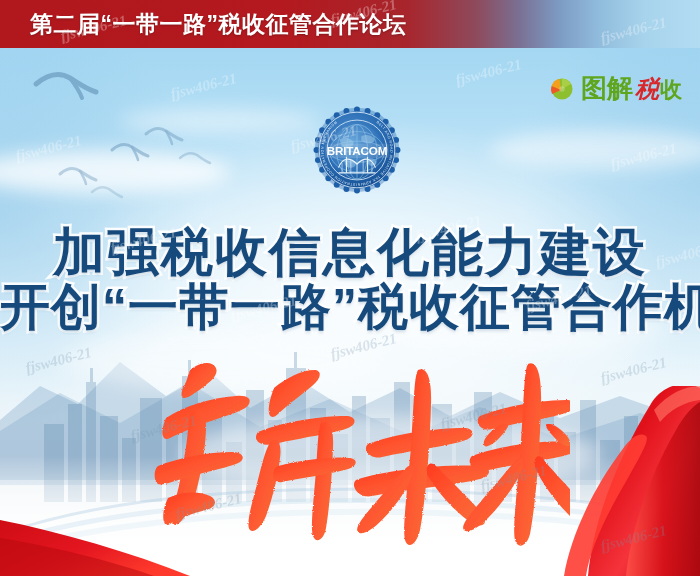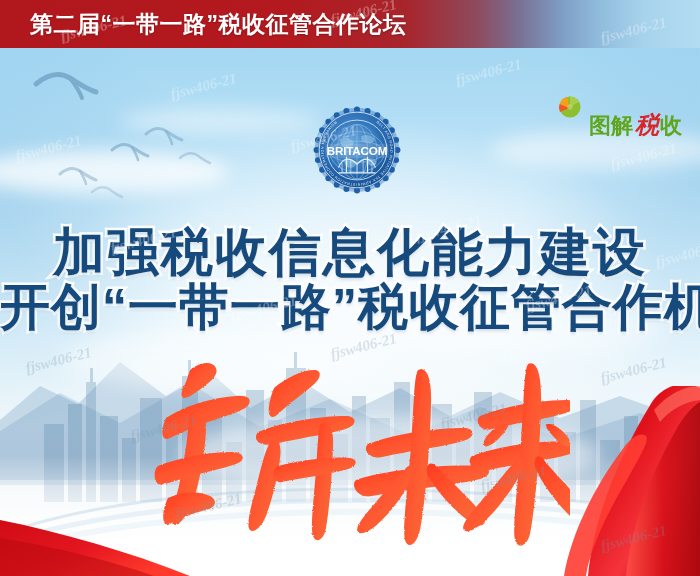--- a/index.html
+++ b/index.html
@@ -89,24 +89,23 @@
   }
 
   
   .logo{
     position:absolute;right:18px;top:76px;
     display:flex;align-items:center;gap:7px;
   }
   .logo-pie{width:24px;height:24px;flex:none;}
   .logo-text{display:flex;align-items:baseline;}
   .logo-tu{
-    font-size:22px;font-weight:700;color:#5fa61e;line-height:1;
+    font-size:26px;font-weight:700;color:#5fa61e;line-height:1;
     letter-spacing:0px;
     font-family:Liberation Serif, serif;
-    margin-top:39px;
   }
   .logo-shui{
     font-size:24px;font-weight:700;color:#d8262a;line-height:1;
     font-style:italic;margin-left:2px;
     font-family:"Liberation Serif","DejaVu Serif",serif;
   }
   .logo-shou{
     font-size:22px;font-weight:700;color:#5fa61e;line-height:1;margin-left:1px;
   }
 

